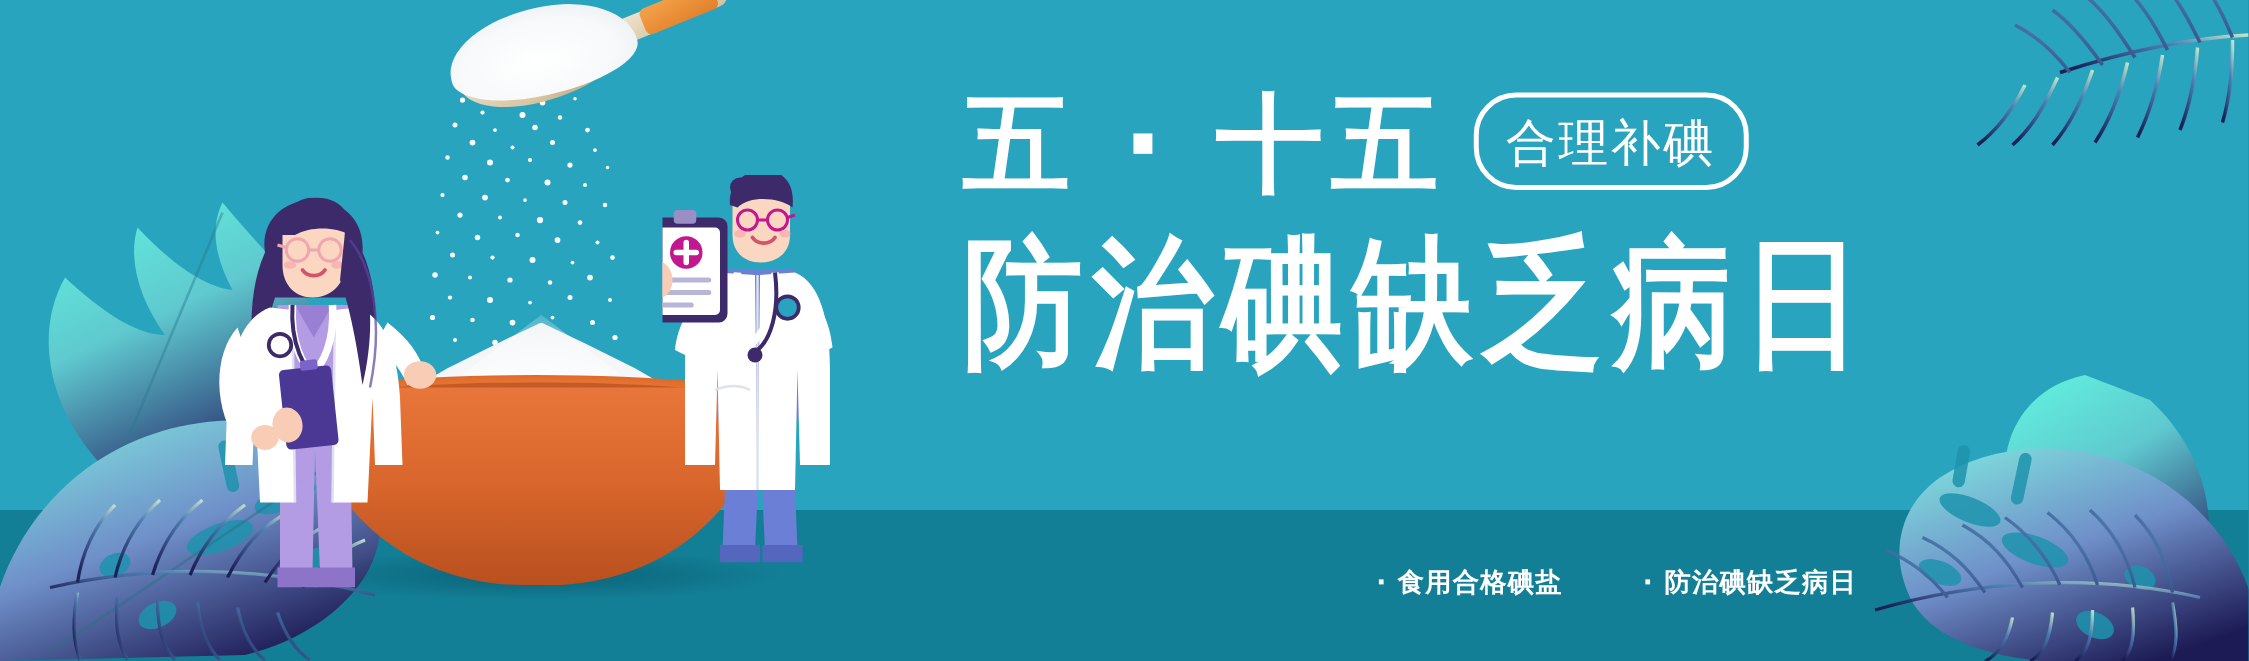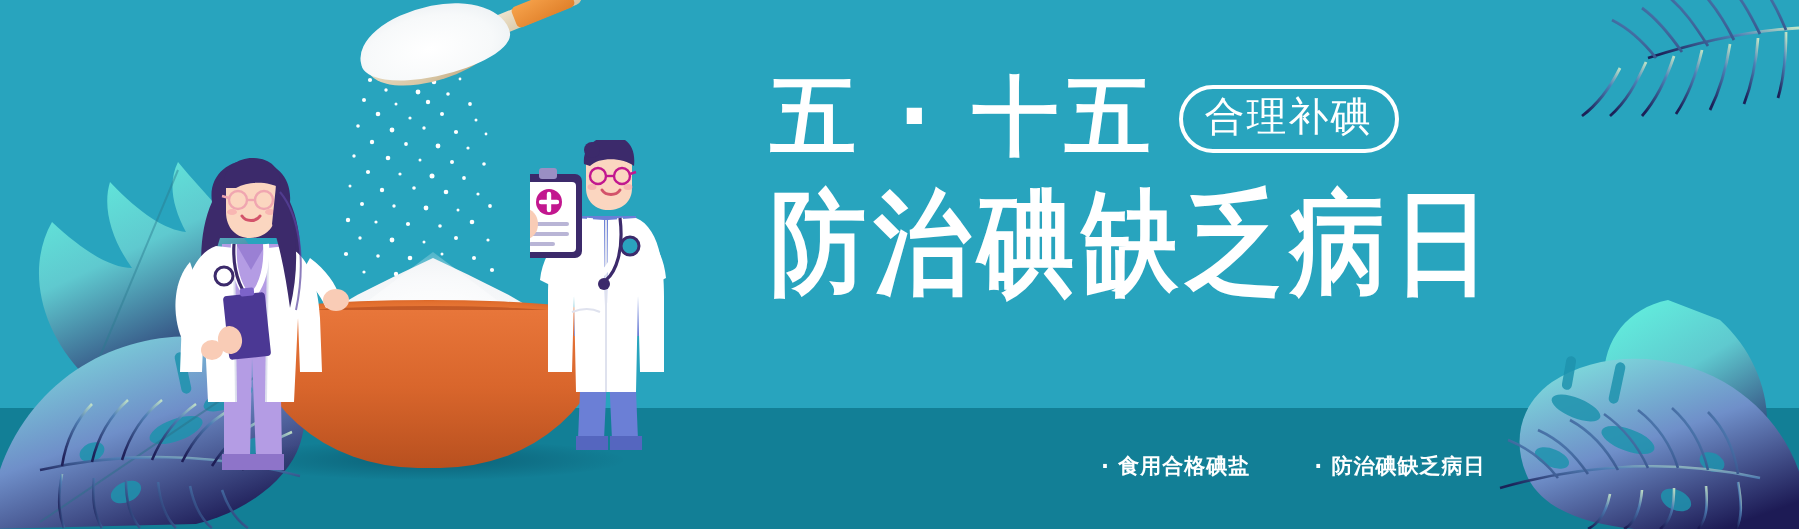--- a/index.html
+++ b/index.html
@@ -77,30 +77,30 @@
   .stream{position:absolute;left:330px;top:74px;width:190px;height:210px;}
 
   
   .doc{position:absolute;}
   .doc-f{left:150px;top:158px;width:200px;height:312px;}
   .doc-m{left:530px;top:140px;width:150px;height:310px;}
 
   
   .headline-wrap{position:absolute;left:770px;top:68px;width:880px;}
   .line1{
-    display:flex;align-items:center;gap:22px;height:96px;
+    display:flex;align-items:flex-start;gap:22px;height:96px;
   }
   .kicker{
     color:#ffffff;font-size:86px;font-weight:700;line-height:96px;
     letter-spacing:6px;white-space:nowrap;
     font-family:"DejaVu Sans","Liberation Sans",sans-serif;
   }
   .pill{
     border:4px solid #ffffff;border-radius:34px;
-    padding:4px 22px 10px;color:#ffffff;font-size:40px;line-height:46px;
+    padding:14px 22px 10px;color:#ffffff;font-size:40px;line-height:46px;
     letter-spacing:2px;white-space:nowrap;margin-top:6px;
     font-family:"DejaVu Sans","Liberation Sans",sans-serif;
   }
   .line2{
     color:#ffffff;font-size:96px;font-weight:700;line-height:110px;
     letter-spacing:8px;white-space:nowrap;margin-top:14px;
     transform:scaleY(1.18);transform-origin:left top;
     font-family:"DejaVu Sans","Liberation Sans",sans-serif;
   }
   .tagline{

